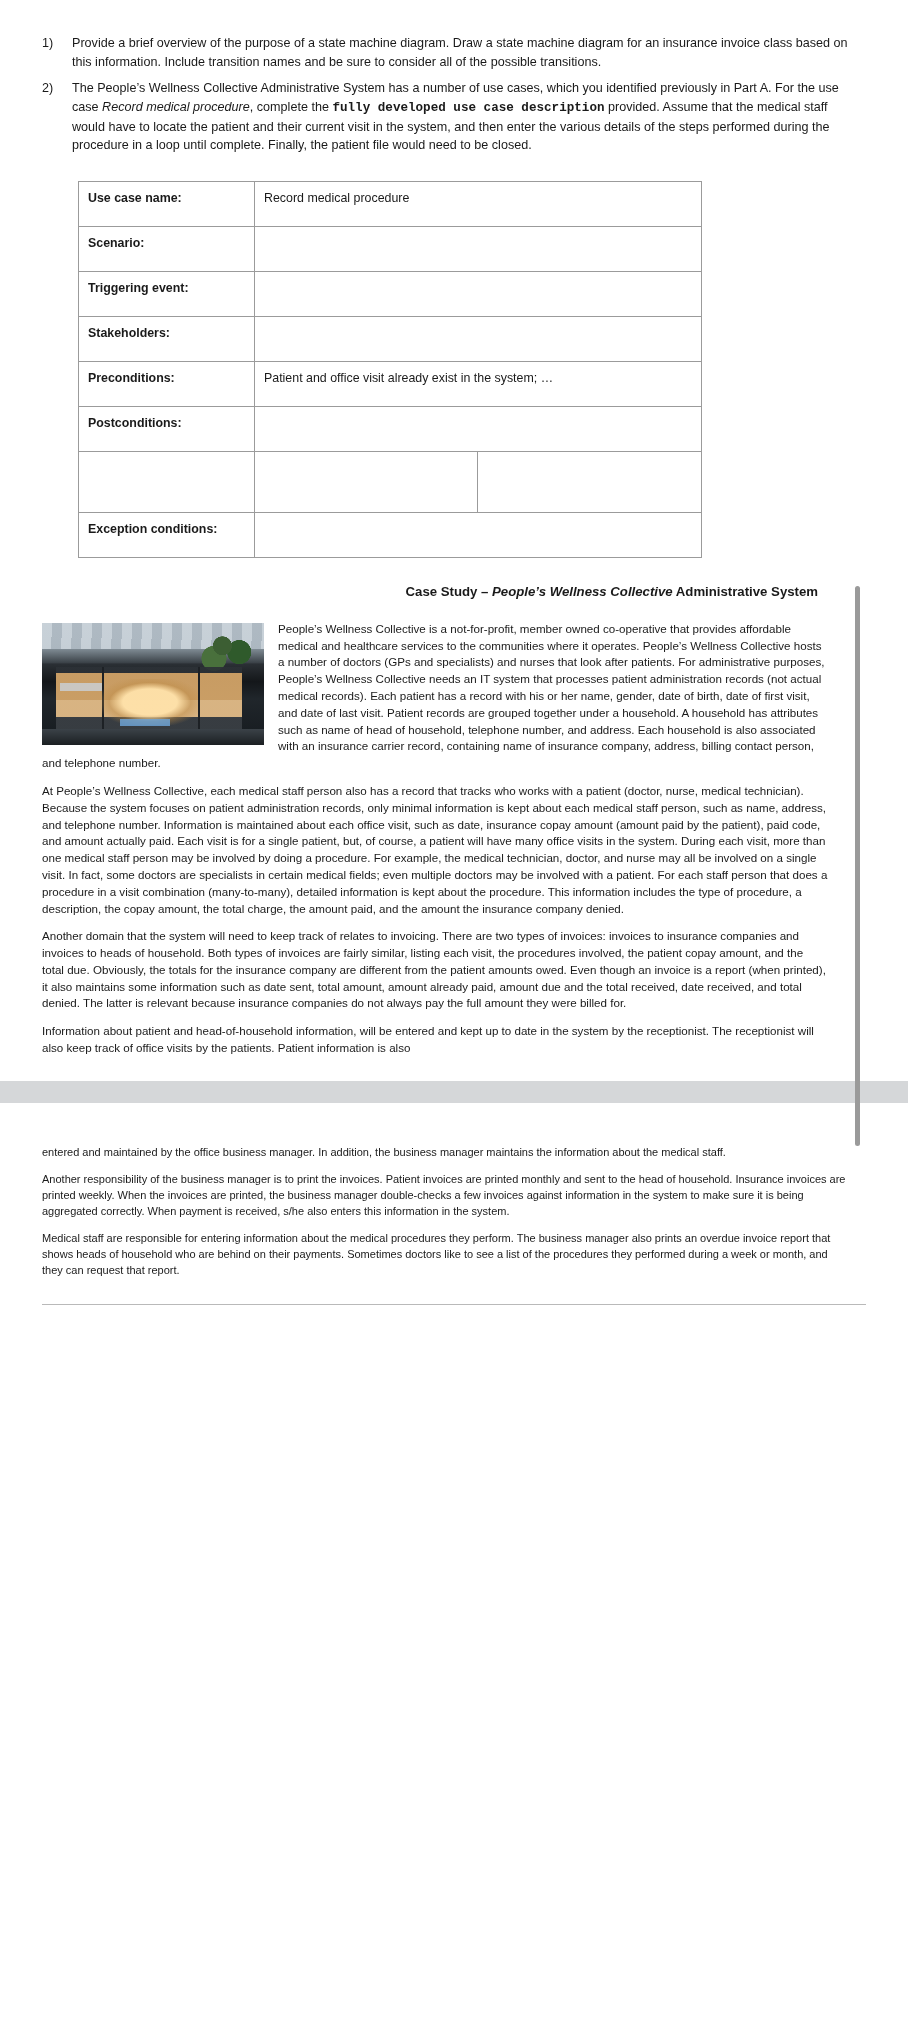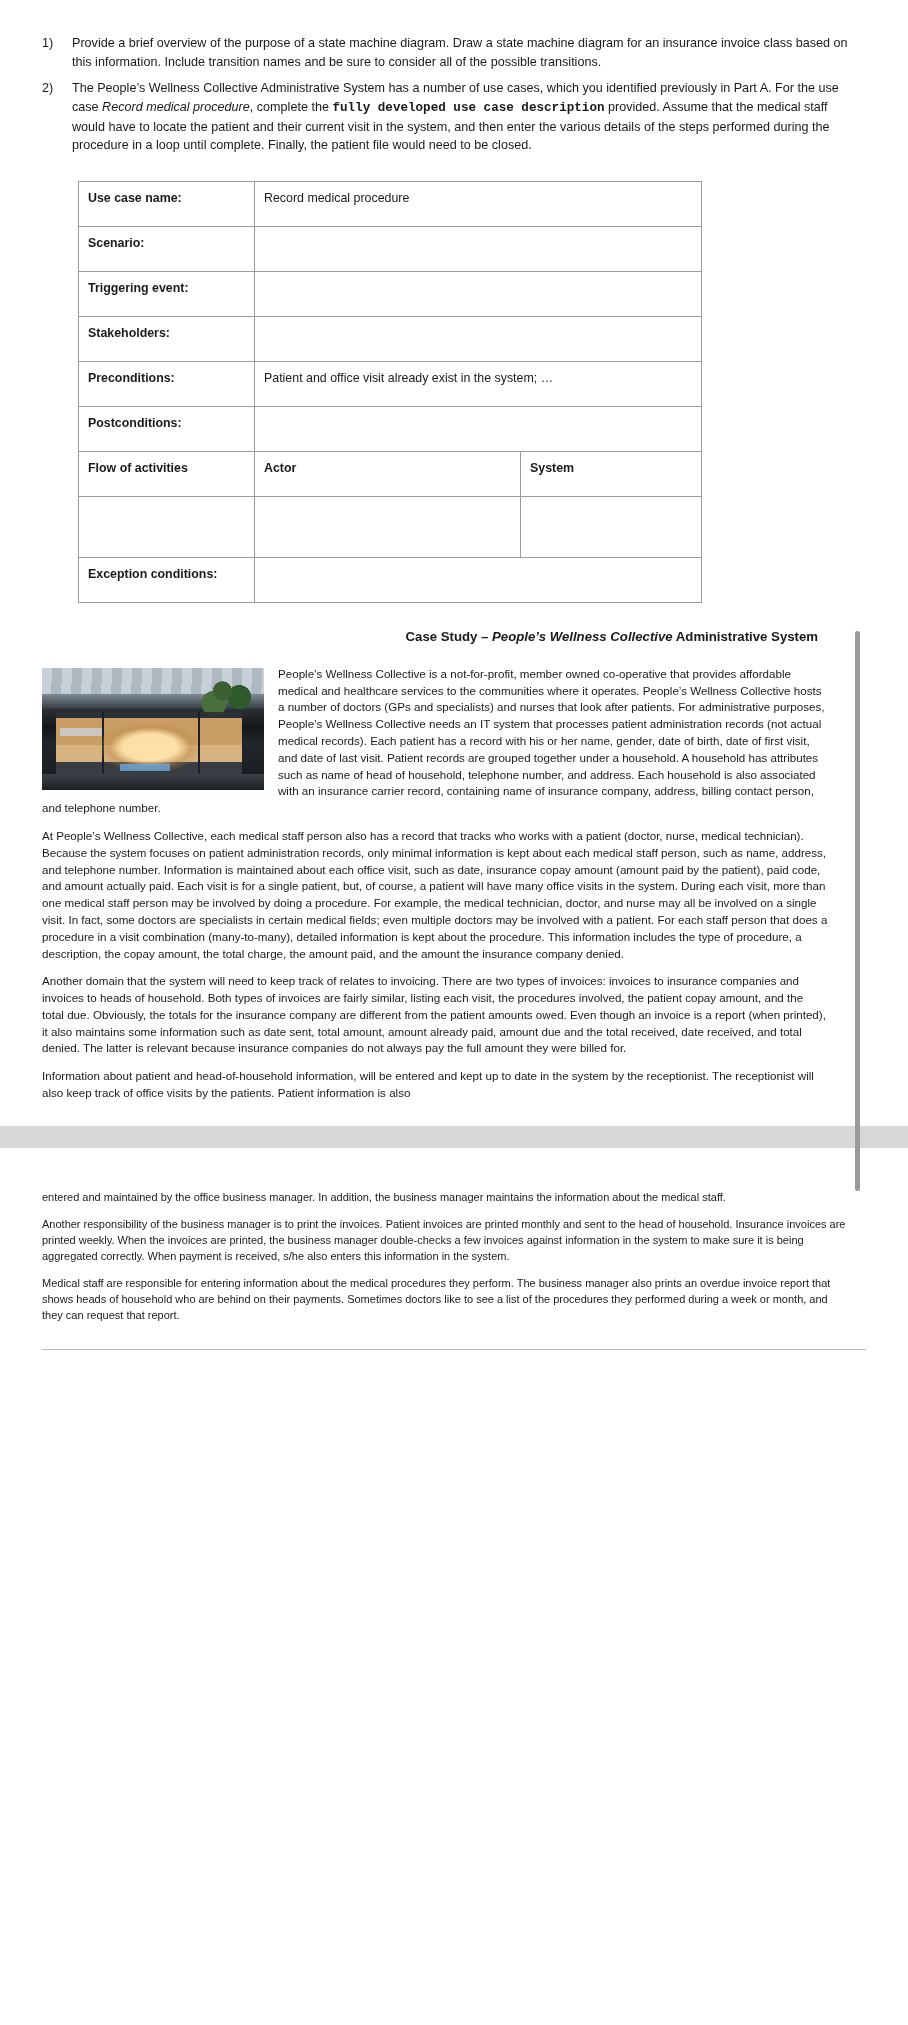--- a/index.html
+++ b/index.html
@@ -235,25 +235,20 @@
           <td class="label">Stakeholders:</td>
           <td class="val" colspan="2"></td>
         </tr>
         <tr>
           <td class="label">Preconditions:</td>
           <td class="val" colspan="2">Patient and office visit already exist in the system; …</td>
         </tr>
         <tr>
           <td class="label">Postconditions:</td>
           <td class="val" colspan="2"></td>
-        </tr>
-        <tr>
-          <td class="flow-label">Flow of activities</td>
-          <td class="col-actor">Actor</td>
-          <td class="col-system">System</td>
         </tr>
         <tr class="blank-row">
           <td></td>
           <td></td>
           <td></td>
         </tr>
         <tr>
           <td class="label">Exception conditions:</td>
           <td class="val" colspan="2"></td>
         </tr>

